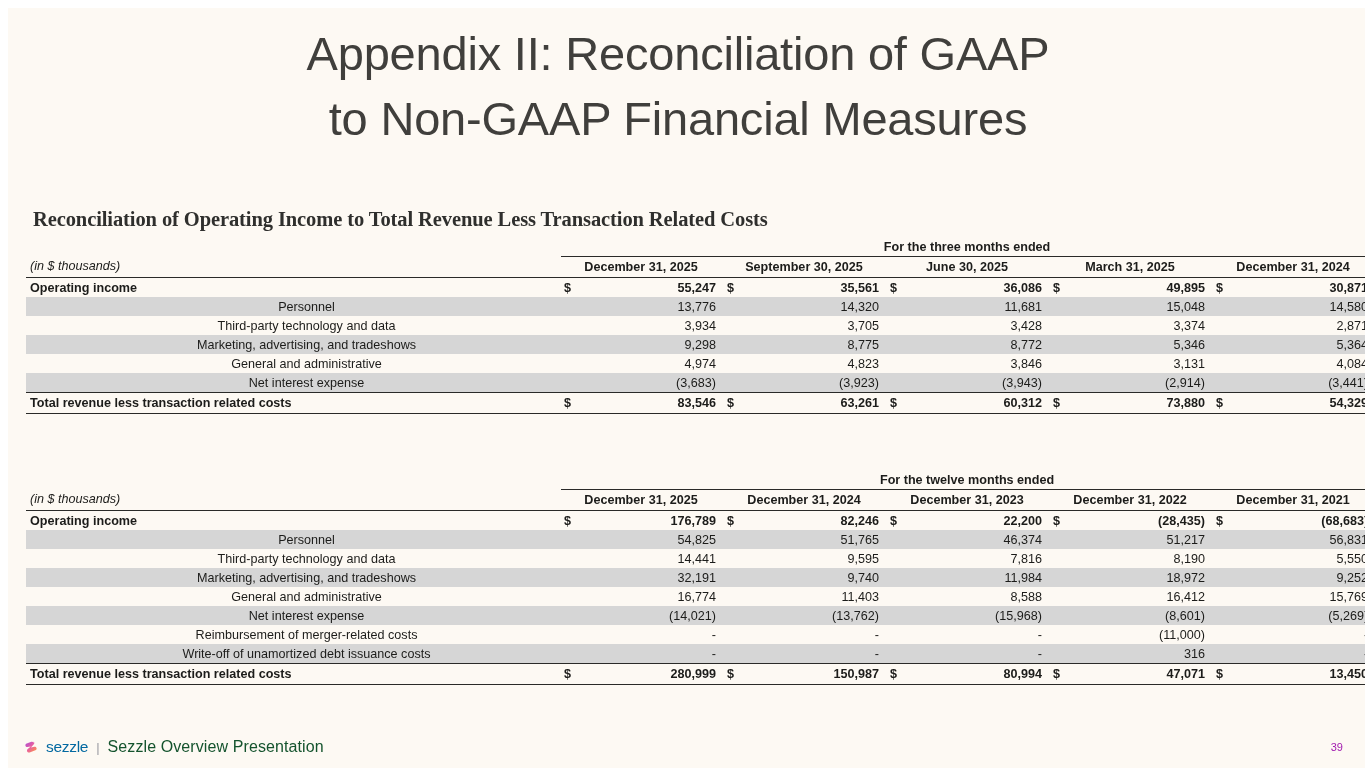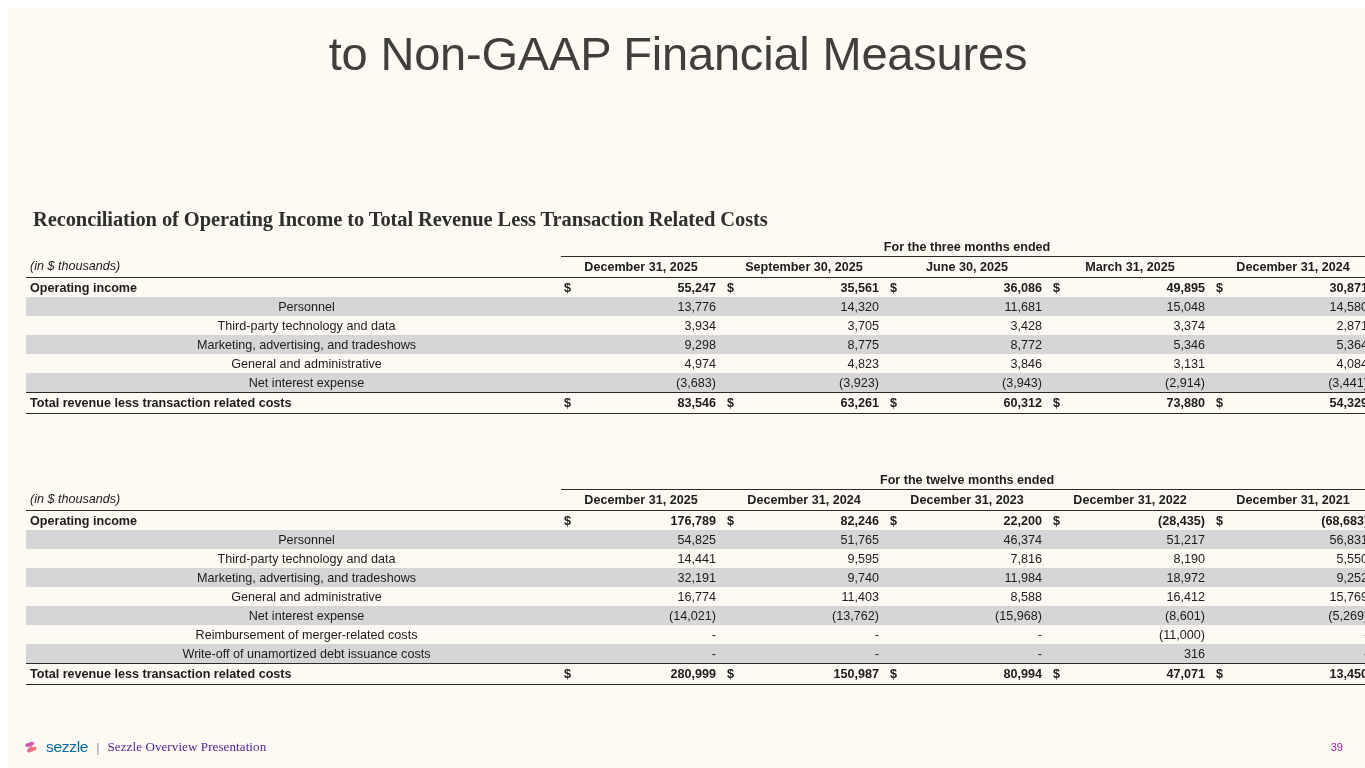--- a/index.html
+++ b/index.html
@@ -180,39 +180,39 @@
     font-weight: normal;
     color: #0369a1;
     letter-spacing: -0.3px;
   }
   .footer-divider {
     color: #9a9aa3;
     font-size: 13px;
     margin: 0 1px;
   }
   .footer-text {
-    font-size: 13px;
-    color: #4c1d95;
+    font-size: 16px;
+    color: #14532d;
     letter-spacing: 0.1px;
-    font-family: Liberation Serif, serif;
   }
   .page-num {
     position: absolute;
     right: 22px;
     top: 3px;
     font-size: 11px;
     color: #a21caf;
   }
 </style>
 </head>
 <body>
 
 <div class="slide">
 
   <div class="title-block">
+    <div class="title-line">Appendix II: Reconciliation of GAAP</div>
     <div class="title-line">to Non-GAAP Financial Measures</div>
   </div>
 
   <div class="section-heading" id="section-heading-1">Reconciliation of Operating Income to Total Revenue Less Transaction Related Costs</div>
 
   <table class="fin-table" id="table-three-months">
     <colgroup>
       <col class="c-label">
         <col class="c-cur">
         <col class="c-num">

